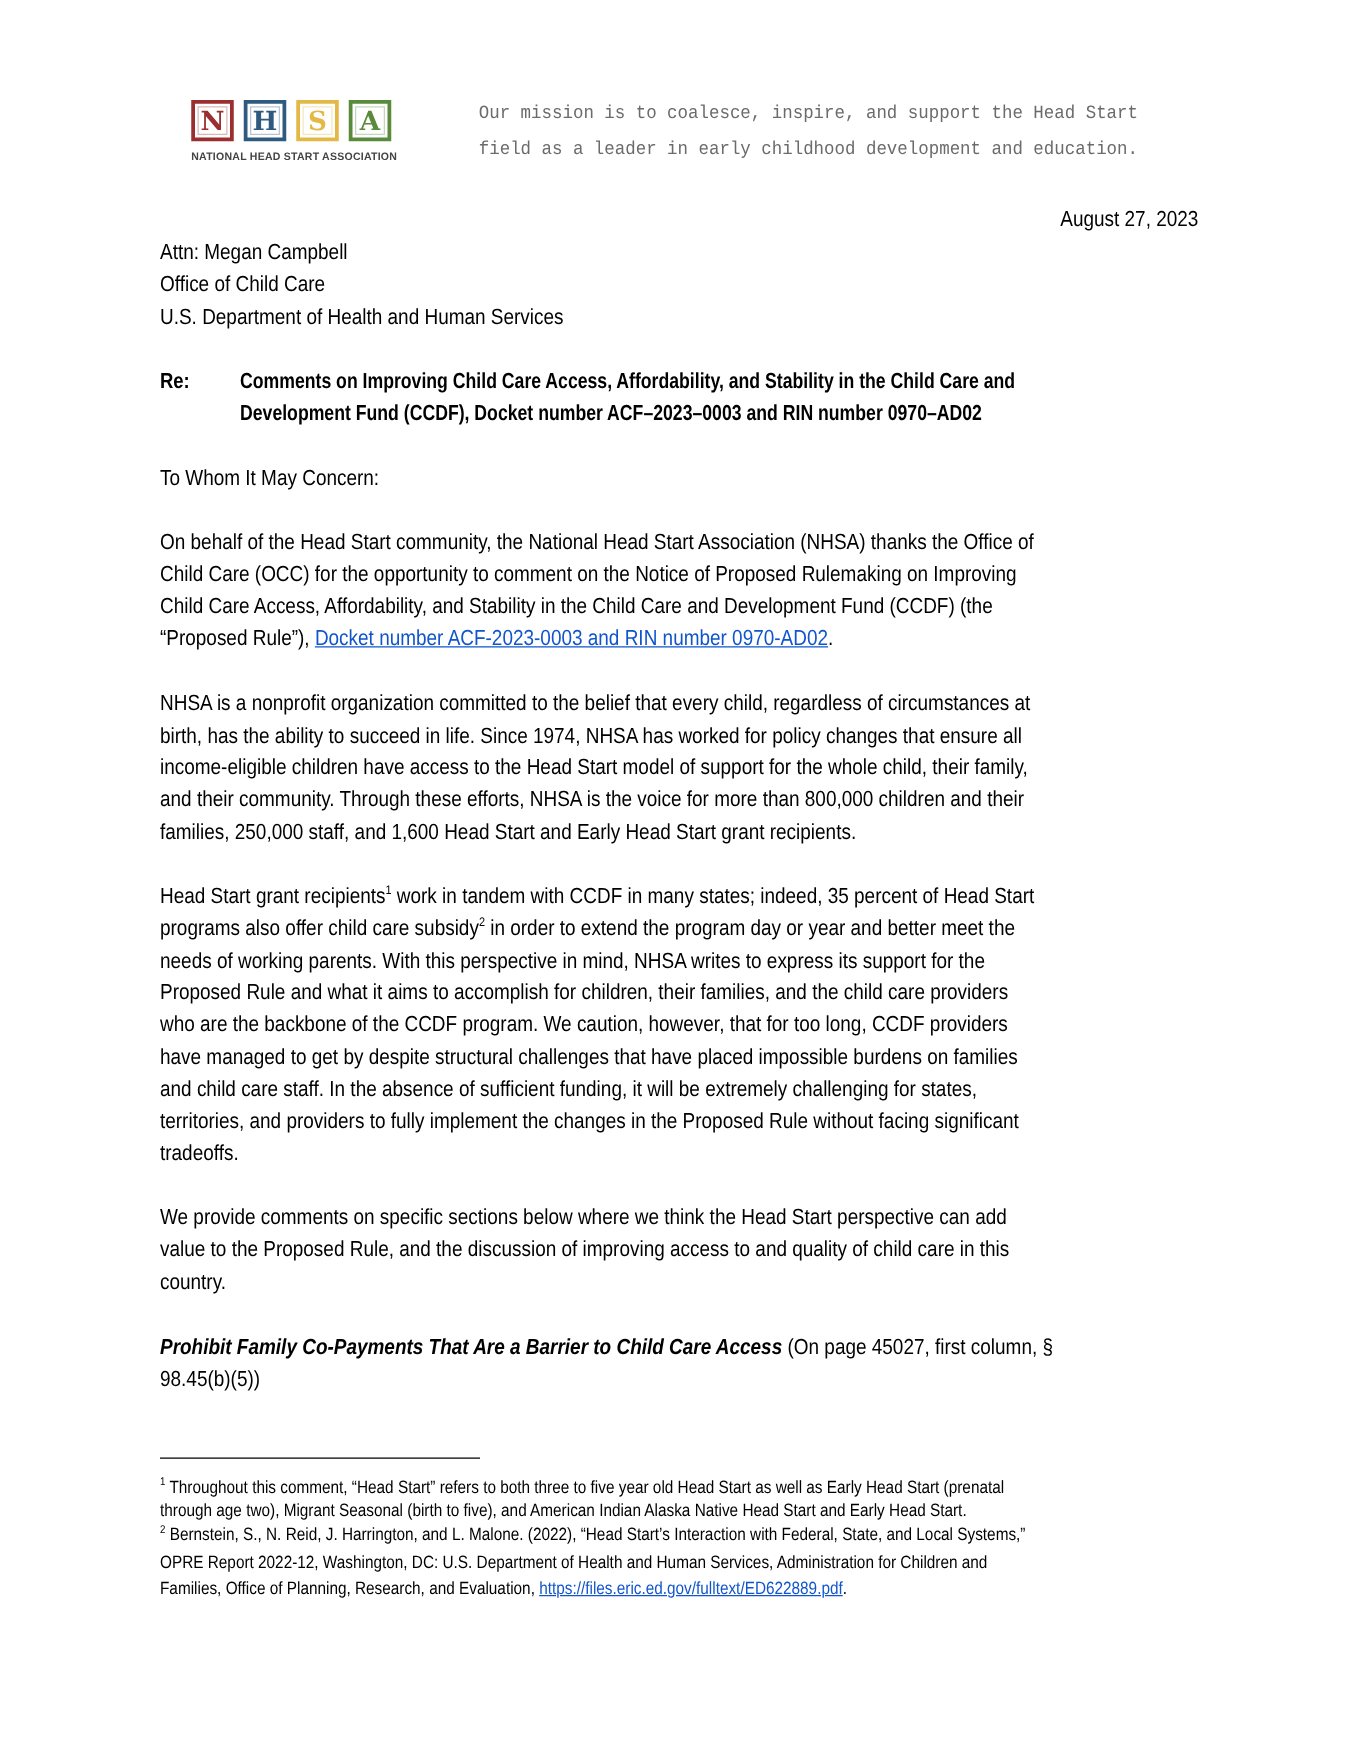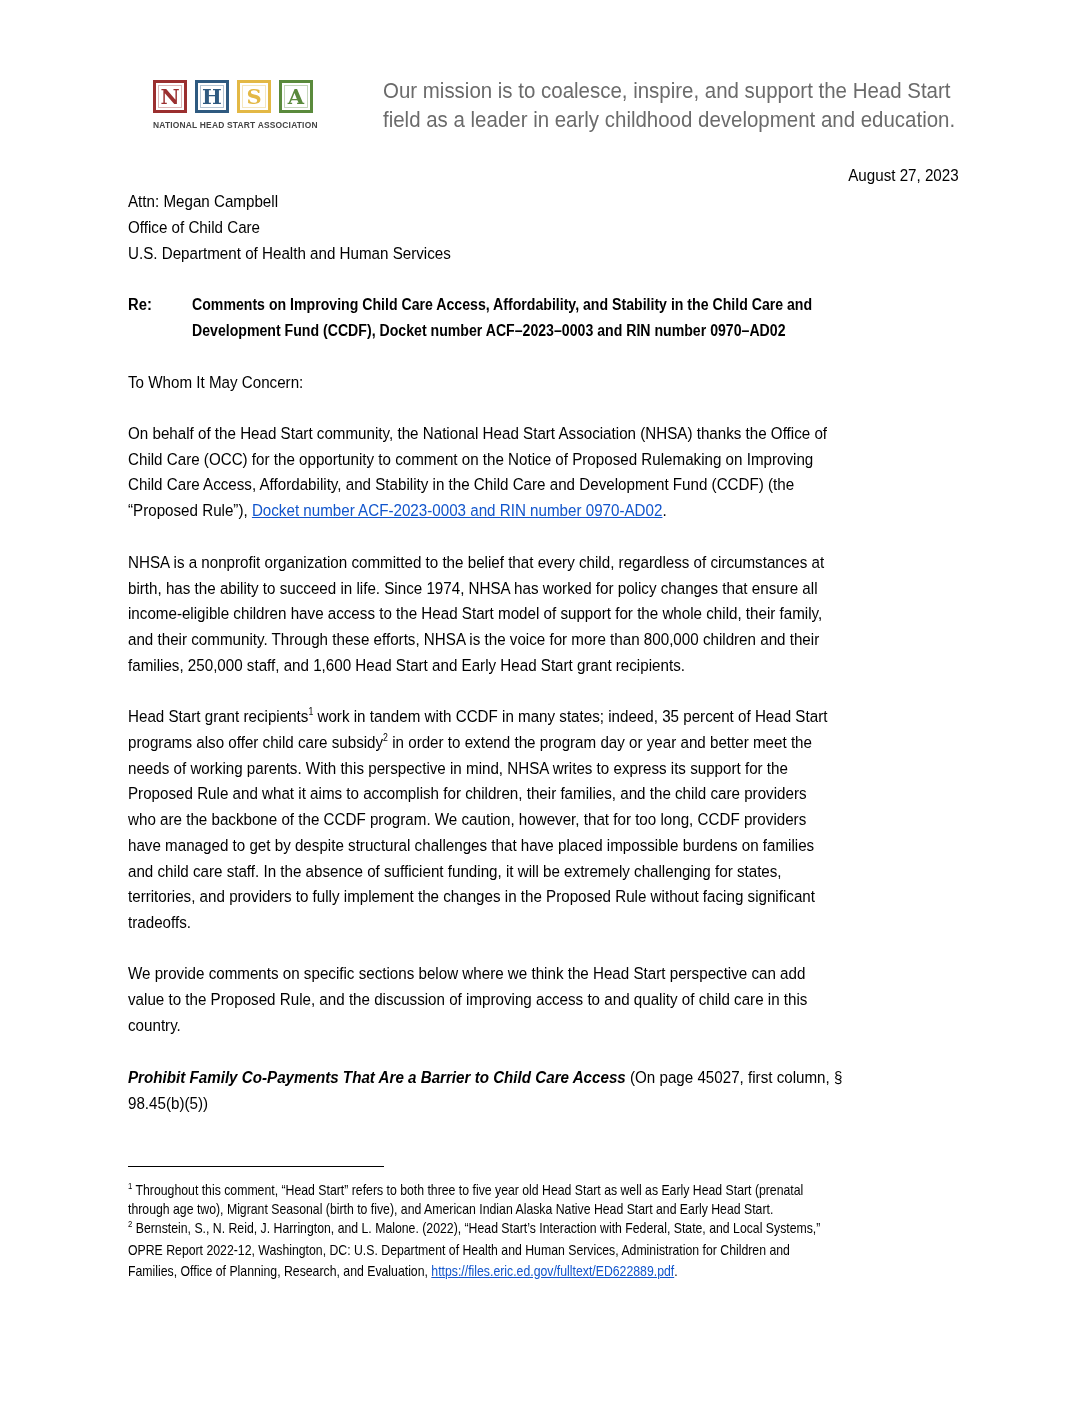--- a/index.html
+++ b/index.html
@@ -10,22 +10,22 @@
   
   .logo { position: absolute; left: 153px; top: 80px; width: 182px; }
   .logo-boxes { display: flex; gap: 8px; }
   .logo-box { width: 34px; height: 33px; box-sizing: border-box; border: 3.5px solid; display: flex;
               align-items: center; justify-content: center; font-family: "DejaVu Serif", serif;
               font-weight: bold; font-size: 21px; background: #fff; position: relative; }
   .logo-box::after { content: ""; position: absolute; inset: 2px; border: 1px solid currentColor; opacity: 0.35; }
   .logo-caption { margin-top: 7px; font-family: "Liberation Sans", sans-serif; font-size: 8.6px; color: #444;
                   letter-spacing: 0.2px; white-space: nowrap; font-weight: bold; transform: scaleX(0.98); transform-origin: left; }
 
-  .tagline { position: absolute; left: 383px; top: 77px; font-family: Liberation Sans, sans-serif;
-             font-size: 22px; line-height: 28.5px; color: #6b6b6b; white-space: nowrap; }
+  .tagline { position: absolute; left: 383px; top: 77px; font-family: Liberation Mono, monospace;
+             font-size: 15px; line-height: 28.5px; color: #6b6b6b; white-space: nowrap; }
   .tagline div { transform: scaleX(0.93); transform-origin: left; }
 
   
   .txt { position: absolute; left: 128px; font-family: "Liberation Sans", sans-serif; font-size: 17.4px;
          line-height: 25.8px; white-space: nowrap; transform-origin: left top; transform: scaleX(0.872); }
   .date { position: absolute; right: 129px; top: 163px; font-size: 17.4px; line-height: 25.8px;
           font-family: "Liberation Sans", sans-serif; transform: scaleX(0.872); transform-origin: right top; white-space: nowrap; }
   .re-label { position: absolute; left: 128px; top: 292px; font-weight: bold; font-size: 17.4px; line-height: 25.8px;
               transform: scaleX(0.85); transform-origin: left top; }
   .re-text { position: absolute; left: 192px; top: 292px; font-weight: bold; font-size: 17.4px; line-height: 25.8px;

